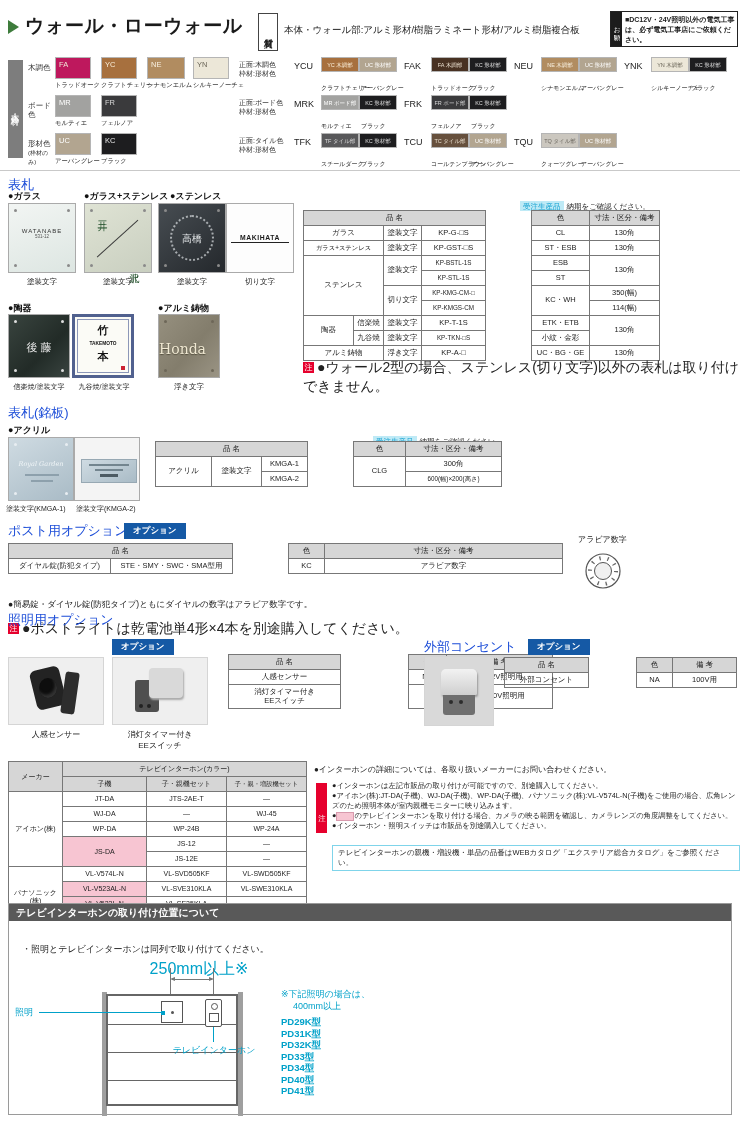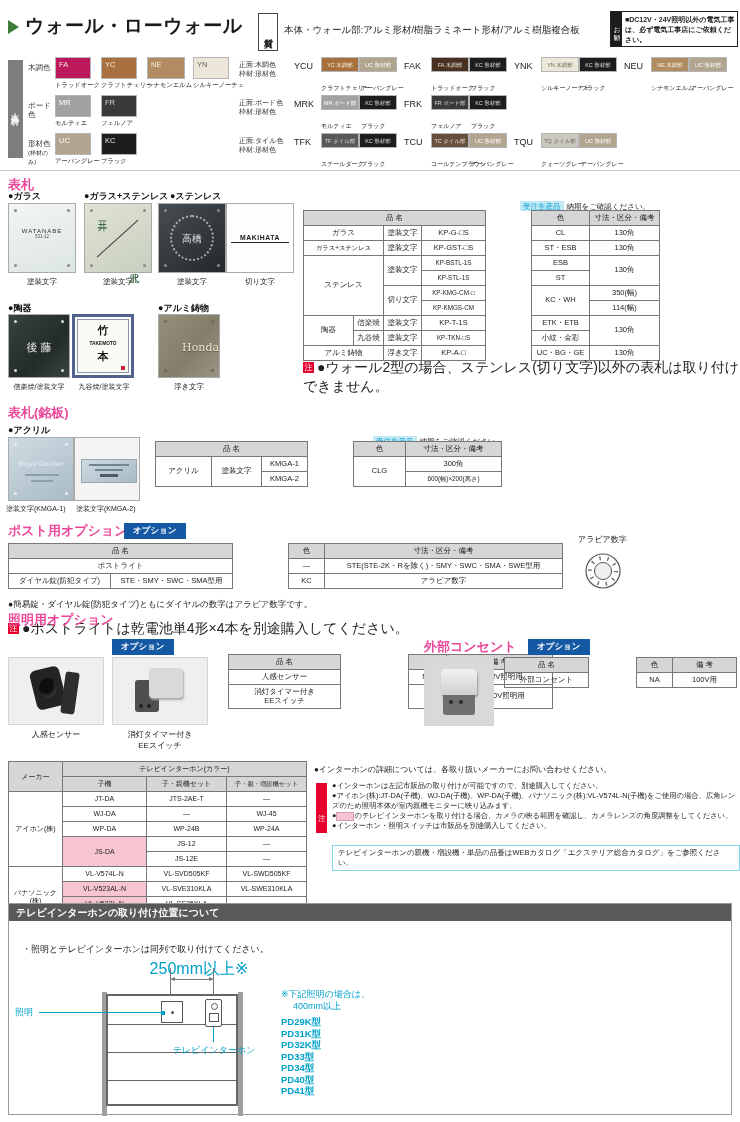--- a/index.html
+++ b/index.html
@@ -22,21 +22,21 @@
   .swbox{width:36px;height:22px;border:1px solid #b5b5b5;position:relative;box-sizing:border-box}
   .swcode{position:absolute;left:3px;top:2px;font-size:7.5px}
   .swname{font-size:6.3px;margin-top:2px;white-space:nowrap}
   .ffcol{width:55px;font-size:7px;line-height:1.35;padding-top:3px;color:#333}
   .combo{display:flex;width:110px}
   .ccode{width:27px;font-size:9px;padding-top:4px;color:#222}
   .cbox{display:inline-block;width:38px;height:15px;font-size:5.5px;line-height:15px;text-align:center;border:1px solid #b5b5b5;box-sizing:border-box;overflow:hidden}
   .cnames span{display:inline-block;width:40px;font-size:6px;white-space:nowrap;overflow:visible;margin-top:2px}
   
   .rule{height:1px;background:#c9c9c9}
-  .sec-title{font-size:13px;font-weight:bold;color:#ec4899}
+  .sec-title{font-size:13px;font-weight:normal;color:#1d4ed8}
   .cat{font-size:9px;font-weight:bold;color:#111}
   .badge-cyan{background:#bfeaf6;color:#0f9fd0;font-size:7.5px;padding:1px 3px}
   .badge-note{font-size:7.5px;margin-left:3px}
   .badge-opt{background:#1559a5;color:#fff;font-size:8.5px;font-weight:bold;padding:2px 9px}
   .note-mark{display:inline-block;background:#e6002d;color:#fff;width:11px;height:11px;font-size:8px;line-height:11px;text-align:center;margin-right:3px;vertical-align:middle}
   .note-tx{font-size:14px;vertical-align:middle}
   
   .tb{border-collapse:collapse;font-size:7.5px;table-layout:fixed}
   .tb th,.tb td{border:1px solid #777;text-align:center;padding:0 1px;height:14px;line-height:1.1;font-weight:normal;overflow:hidden}
   .tb th{background:#d6d6d6}
@@ -124,31 +124,31 @@
       </div>
     </div>
   <div class="combo">
       <span class="ccode">FAK</span>
       <div>
         <div><span class="cbox" style="background-color: rgb(72, 49, 34); color: rgb(232, 221, 205);">FA 木調部</span><span class="cbox" style="background-color: rgb(29, 29, 31); color: rgb(221, 221, 221);">KC 形材部</span></div>
         <div class="cnames"><span>トラッドオーク</span><span>ブラック</span></div>
       </div>
     </div>
   <div class="combo">
+      <span class="ccode">NEU</span>
+      <div>
+        <div><span class="cbox" style="background-color: rgb(177, 140, 96); color: rgb(248, 240, 224);">NE 木調部</span><span class="cbox" style="background-color: rgb(178, 165, 144); color: rgb(255, 255, 255);">UC 形材部</span></div>
+        <div class="cnames"><span>シナモンエルム</span><span>アーバングレー</span></div>
+      </div>
+    </div>
+  <div class="combo">
       <span class="ccode">YNK</span>
       <div>
         <div><span class="cbox" style="background-color: rgb(236, 231, 216); color: rgb(107, 102, 89);">YN 木調部</span><span class="cbox" style="background-color: rgb(29, 29, 31); color: rgb(221, 221, 221);">KC 形材部</span></div>
         <div class="cnames"><span>シルキーノーチェ</span><span>ブラック</span></div>
-      </div>
-    </div>
-  <div class="combo">
-      <span class="ccode">NEU</span>
-      <div>
-        <div><span class="cbox" style="background-color: rgb(177, 140, 96); color: rgb(248, 240, 224);">NE 木調部</span><span class="cbox" style="background-color: rgb(178, 165, 144); color: rgb(255, 255, 255);">UC 形材部</span></div>
-        <div class="cnames"><span>シナモンエルム</span><span>アーバングレー</span></div>
       </div>
     </div>
 </div>
 
 <div class="abs mrow" style="left:28px;top:95px">
   <div class="mlabel">ボード色</div>
   <div style="display:flex;width:184px">
     <div class="swcol">
         <div class="swbox" style="background-color: rgb(162, 162, 160);">
           <span class="swcode" style="color: rgb(255, 255, 255);">MR</span>
@@ -365,21 +365,21 @@
   <div style="position:absolute;left:0;right:0;top:6px;text-align:center;font-size:11px;font-weight:bold;color:#111">竹</div>
   <div style="position:absolute;left:0;right:0;top:24px;text-align:center;font-size:4.8px;font-weight:bold;color:#111">TAKEMOTO</div>
   <div style="position:absolute;left:0;right:0;top:32px;text-align:center;font-size:11px;font-weight:bold;color:#111">本</div>
   <div style="position:absolute;right:6px;bottom:5px;width:4px;height:4px;background:#c23"></div>
 </div>
 <div class="plaque" style="left:158px;top:314px;width:62px;height:64px;background:linear-gradient(130deg,#96907f,#837d6c 55%,#9a9484)">
   <span class="screw s-tl" style="background:#6d6758"></span>
     <span class="screw s-tr" style="background:#6d6758"></span>
     <span class="screw s-bl" style="background:#6d6758"></span>
     <span class="screw s-br" style="background:#6d6758"></span>
-  <div style="position:absolute;left:0;right:0;top:26px;text-align:right;font-size:11px;font-family:'DejaVu Serif','Liberation Serif',serif;color:#efe8d2;text-shadow:0 1px 1px #55503f">Honda</div>
+  <div style="position:absolute;left:0;right:0;top:26px;text-align:left;font-size:14px;font-family:'DejaVu Serif','Liberation Serif',serif;color:#efe8d2;text-shadow:0 1px 1px #55503f">Honda</div>
 </div>
 <div class="abs cap" style="left:5px;top:382px;width:68px;text-align:center;font-size:7px">信楽焼/塗装文字</div>
 <div class="abs cap" style="left:70px;top:382px;width:68px;text-align:center;font-size:7px">九谷焼/塗装文字</div>
 <div class="abs cap" style="left:158px;top:382px;width:62px;text-align:center">浮き文字</div>
 
 <div class="abs sec-title" style="left:8px;top:404px">表札(銘板)</div>
 <div class="abs cat" style="left:8px;top:424px">●アクリル</div>
 <div class="abs" style="left:373px;top:430px">
   <span class="badge-cyan">受注生産品</span><span class="badge-note">納期をご確認ください。</span>
 </div>
@@ -445,26 +445,20 @@
       <col style="width:238px">
     </colgroup>
   <tbody>
       <tr>
         <th colspan="2">品 名</th>
         <th class="sp"></th>
         <th>色</th>
         <th>寸法・区分・備考</th>
       </tr>
   <tr>
-        <td colspan="2">ポストライト</td>
-        <td class="sp"></td>
-        <td>—</td>
-        <td>STE(STE-2K・Rを除く)・SMY・SWC・SMA・SWE型用</td>
-      </tr>
-  <tr>
         <td>ダイヤル錠(防犯タイプ)</td>
         <td>STE・SMY・SWC・SMA型用</td>
         <td class="sp"></td>
         <td>KC</td>
         <td>アラビア数字</td>
       </tr>
 </tbody>
   </table>
 <div class="abs" style="left:578px;top:534px;font-size:8px">アラビア数字</div>
 <svg class="abs" style="left:582px;top:548px" width="42" height="46" viewBox="0 0 42 46">

